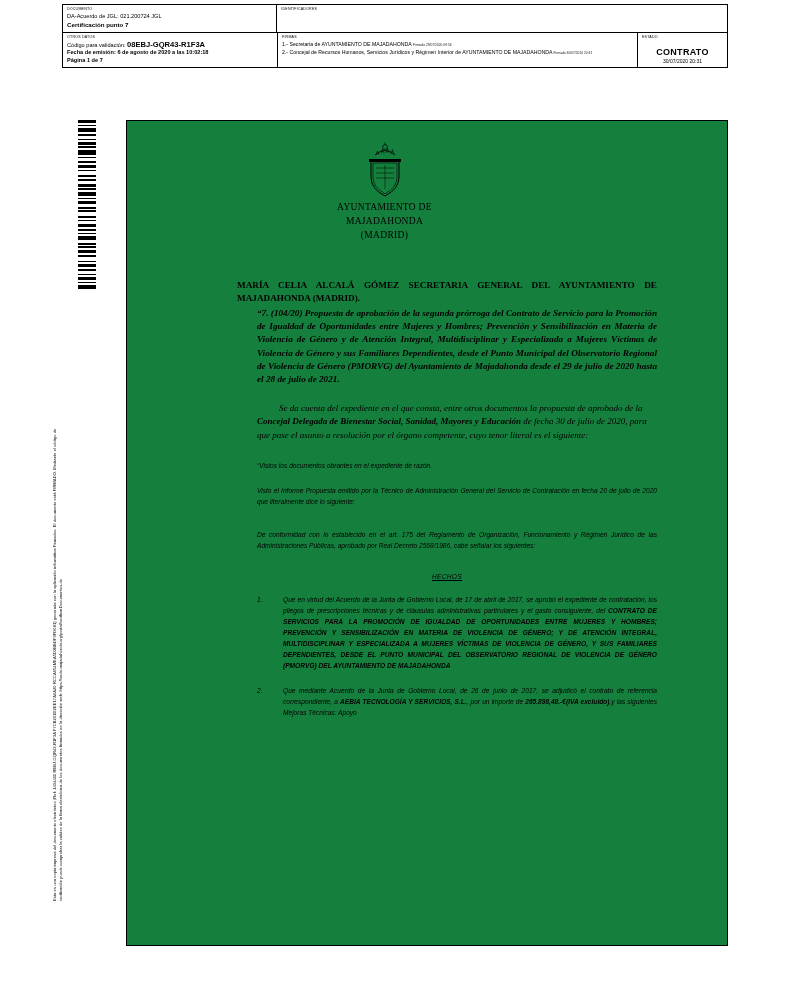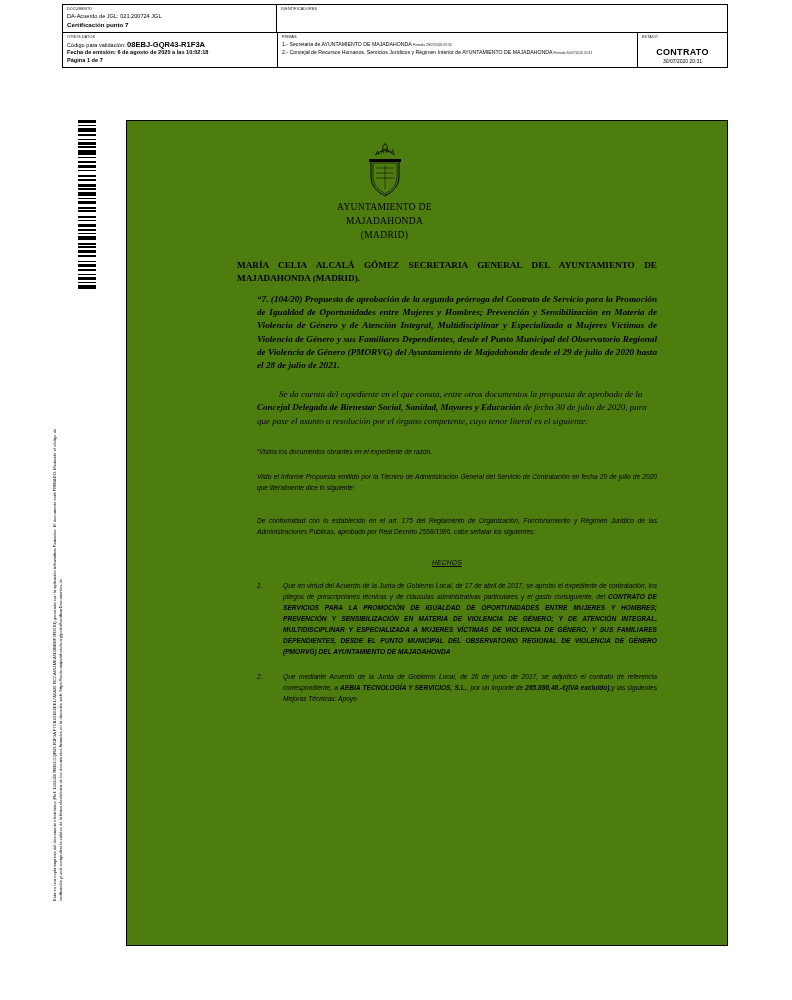--- a/index.html
+++ b/index.html
@@ -119,21 +119,21 @@
 
   
   .page-frame {
     position: absolute;
     left: 126px;
     top: 120px;
     width: 602px;
     height: 826px;
     border: 1px solid #000;
     box-sizing: border-box;
-    background: #4d7c0f;
+    background: #15803d;
   }
 
   .content {
     position: absolute;
     left: 110px;
     top: 20px;
     width: 420px;
   }
 
   
@@ -160,31 +160,31 @@
   
   .para {
     font-family: "Liberation Serif", serif;
     font-size: 9.2px;
     line-height: 13.5px;
     text-align: justify;
     margin: 0;
   }
   .p-title {
     font-weight: bold;
-    margin-top: 18px;
+    margin-top: 38px;
     line-height: 13px;
   }
   .p-certifico {
     margin-top: 18px;
     text-indent: 46px;
   }
   .p-certifico b { font-weight: bold; }
 
   .p-acuerdo {
-    margin-top: 8px;
+    margin-top: 2px;
     font-style: italic;
     font-weight: bold;
     font-size: 9.2px;
     line-height: 13.2px;
     padding-left: 20px;
     text-align: justify;
   }
 
   .p-cuenta {
     margin-top: 16px;

